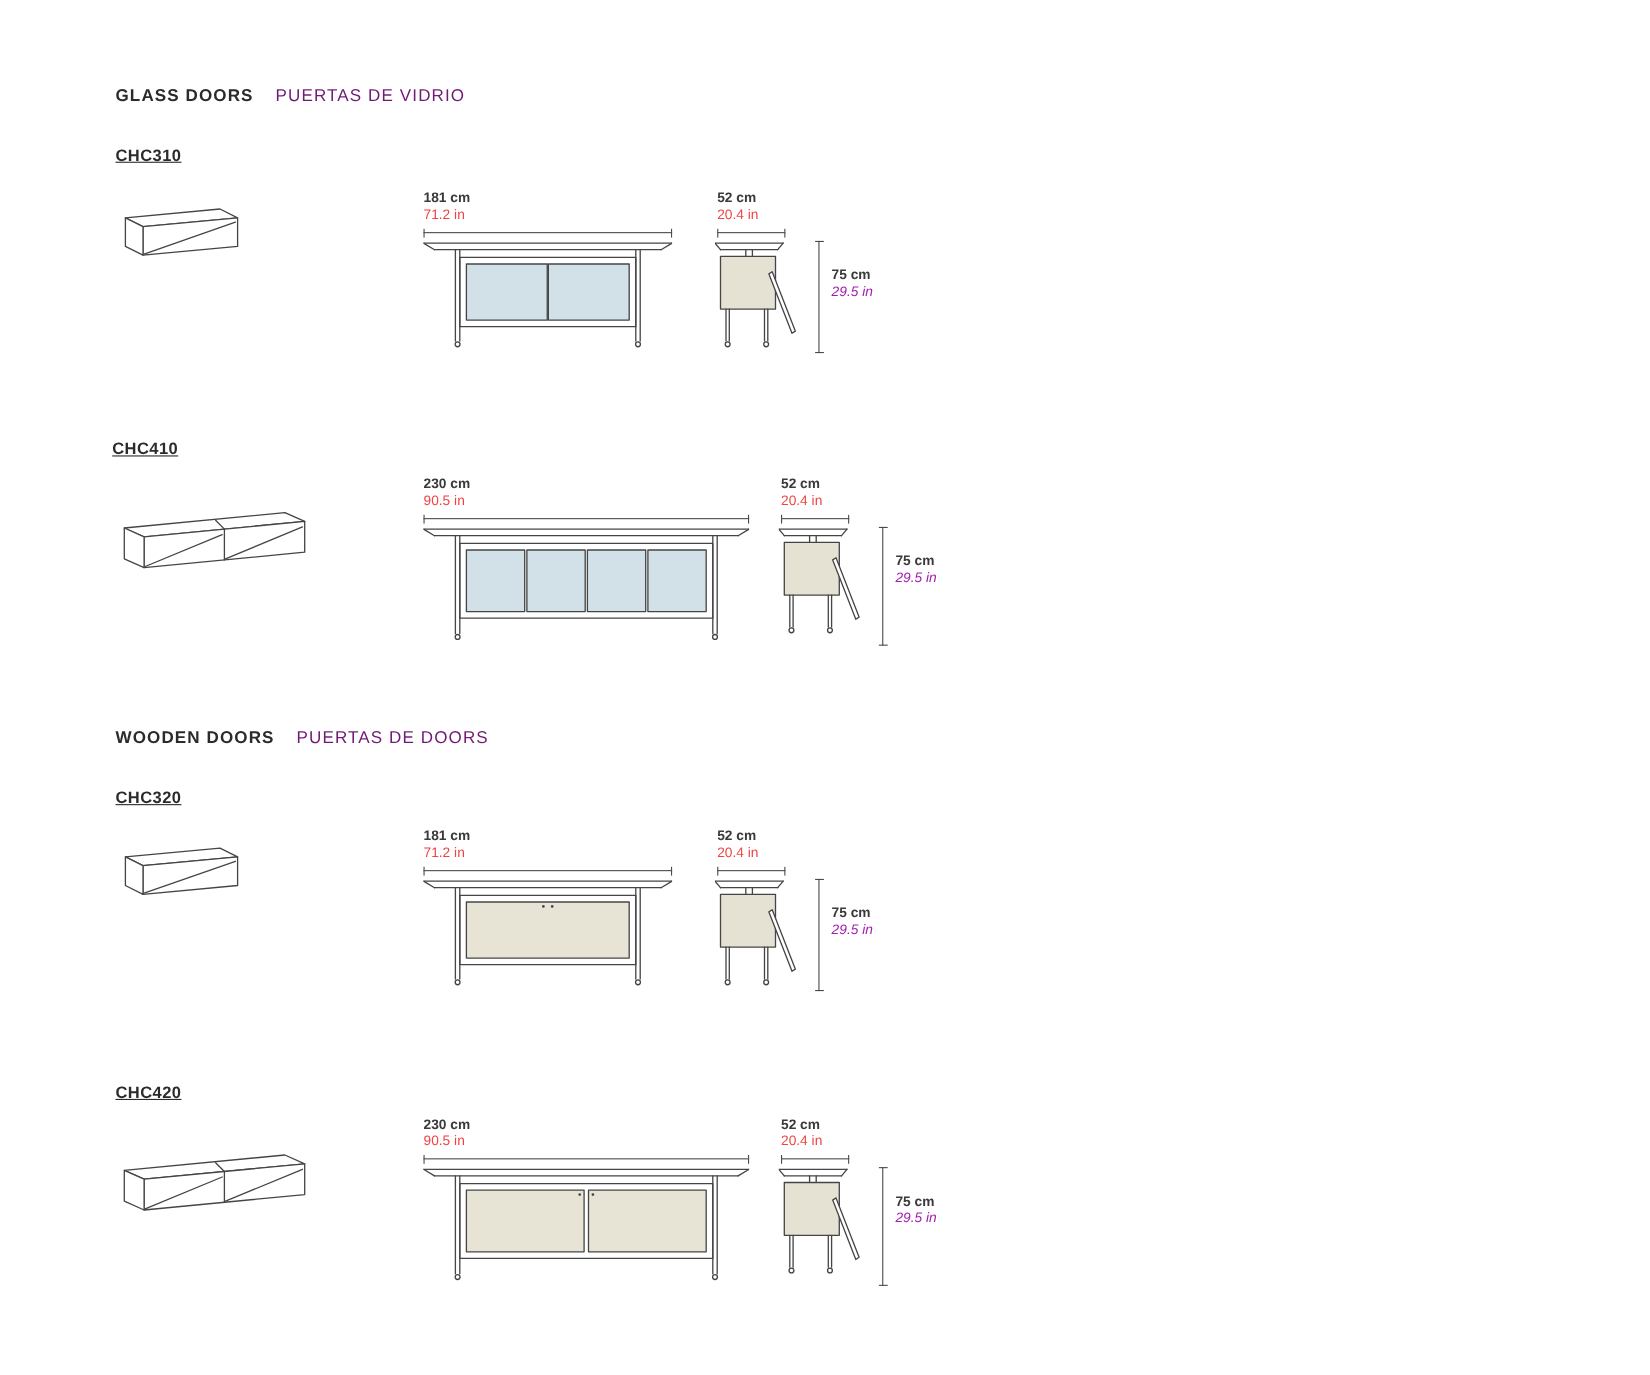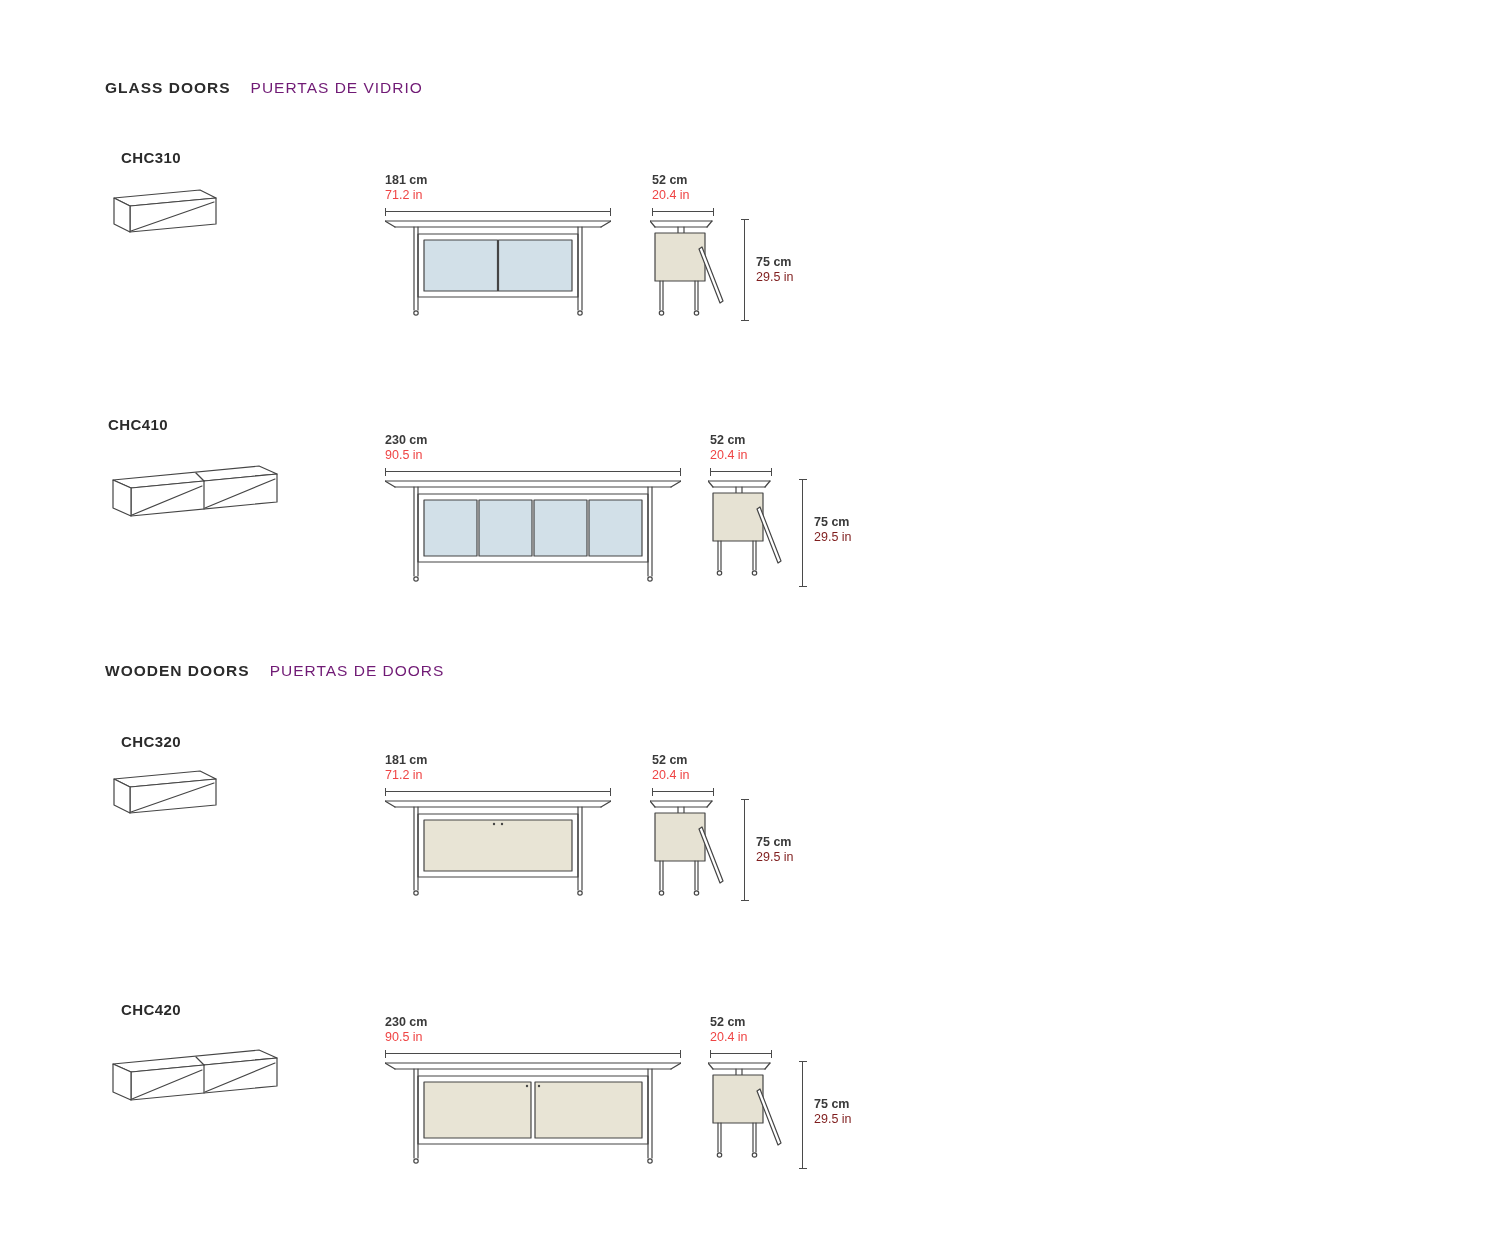--- a/index.html
+++ b/index.html
@@ -15,21 +15,21 @@
     position:absolute;
     display:flex;gap:20px;align-items:baseline;
     font-size:15.5px;letter-spacing:1px;
     white-space:nowrap;
   }
   .section-title{font-weight:700;color:#2b2b2b;}
   .section-subtitle{font-weight:400;color:#701a75;}
   .product-code{
     position:absolute;
     font-size:15px;font-weight:700;color:#2b2b2b;
-    letter-spacing:.4px;margin:16px;white-space:nowrap;
+    letter-spacing:.4px;margin:0;white-space:nowrap;text-decoration:underline;
   }
   
   .dim-h{
     position:absolute;
     display:flex;flex-direction:column;align-items:flex-start;
     font-size:12.5px;line-height:1.2;
   }
   .dim-h .cm{font-weight:700;color:#3a3a3a;}
   .dim-h .in{color:#ef4444;}
   .dim-h .dline{
@@ -43,26 +43,26 @@
   .dim-h .dline::after{right:0;}
   
   .dim-v{position:absolute;width:1px;}
   .dim-v .vline{position:absolute;left:0;top:0;width:1px;height:100%;background:#4a4a4a;}
   .dim-v .vline::before,.dim-v .vline::after{
     content:"";position:absolute;left:-3.5px;width:8px;height:1px;background:#4a4a4a;
   }
   .dim-v .vline::before{top:0;}
   .dim-v .vline::after{bottom:0;}
   .dim-v .vlabels{
-    position:absolute;left:12px;top:36px;
+    position:absolute;left:12px;top:24px;
     display:flex;flex-direction:column;
     font-size:12.5px;line-height:1.2;white-space:nowrap;
   }
   .dim-v .cm{font-weight:700;color:#3a3a3a;}
-  .dim-v .in{color:#7f1d1d;}
+  .dim-v .in{color:#a21caf;font-style:italic;}
   
   .st line,.st rect,.st polygon,.st circle{
     stroke:#454545;stroke-width:1.2;fill:none;
     stroke-linecap:round;stroke-linejoin:round;
   }
   .st .face{fill:#ffffff;}
   .st .dot{fill:#454545;stroke:none;}
 </style>
 </head>
 <body>
@@ -138,21 +138,21 @@
     <div class="dim-v" style="left:744px;top:219px;height:102px;">
       <div class="vline"></div>
       <div class="vlabels">
         <span class="cm">75 cm</span>
         <span class="in">29.5 in</span>
       </div>
     </div>
   </div>
 
   <div>
-    <h3 class="product-code" style="left:92px;top:400px;">CHC410</h3>
+    <h3 class="product-code" style="left:102px;top:400px;">CHC410</h3>
 
     <div class="abs" style="left:101px;top:462px;">
       <svg width="190" height="82" viewBox="0 0 190 82" class="st">
         <polygon class="face" points="12,18 158,4 176,12 30,26"></polygon>
         <polygon class="face" points="30,26 176,12 176,40 30,54"></polygon>
         <polygon class="face" points="12,18 30,26 30,54 12,46"></polygon>
         <line x1="103" y1="19" x2="103" y2="47"></line>
         <line x1="95" y1="11" x2="103" y2="19"></line>
         <line x1="31" y1="53" x2="101" y2="24"></line>
         <line x1="104" y1="46" x2="174" y2="17"></line>

